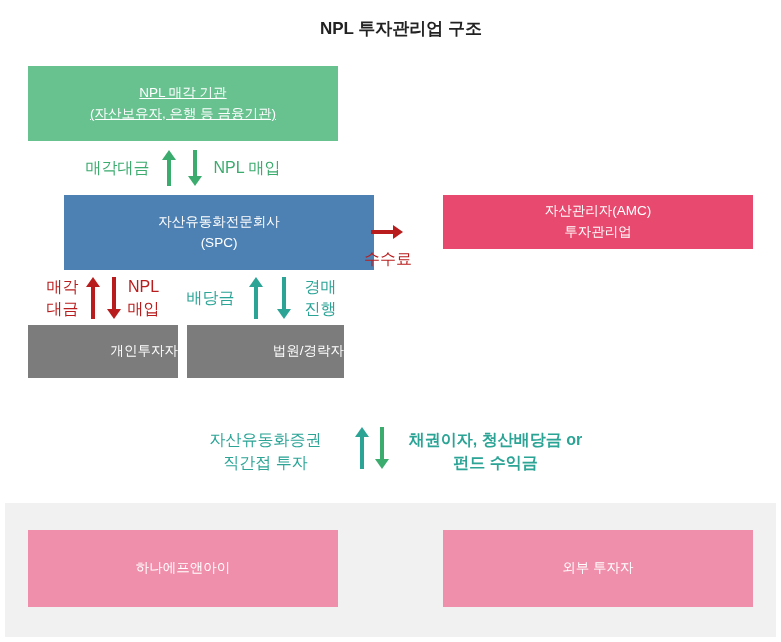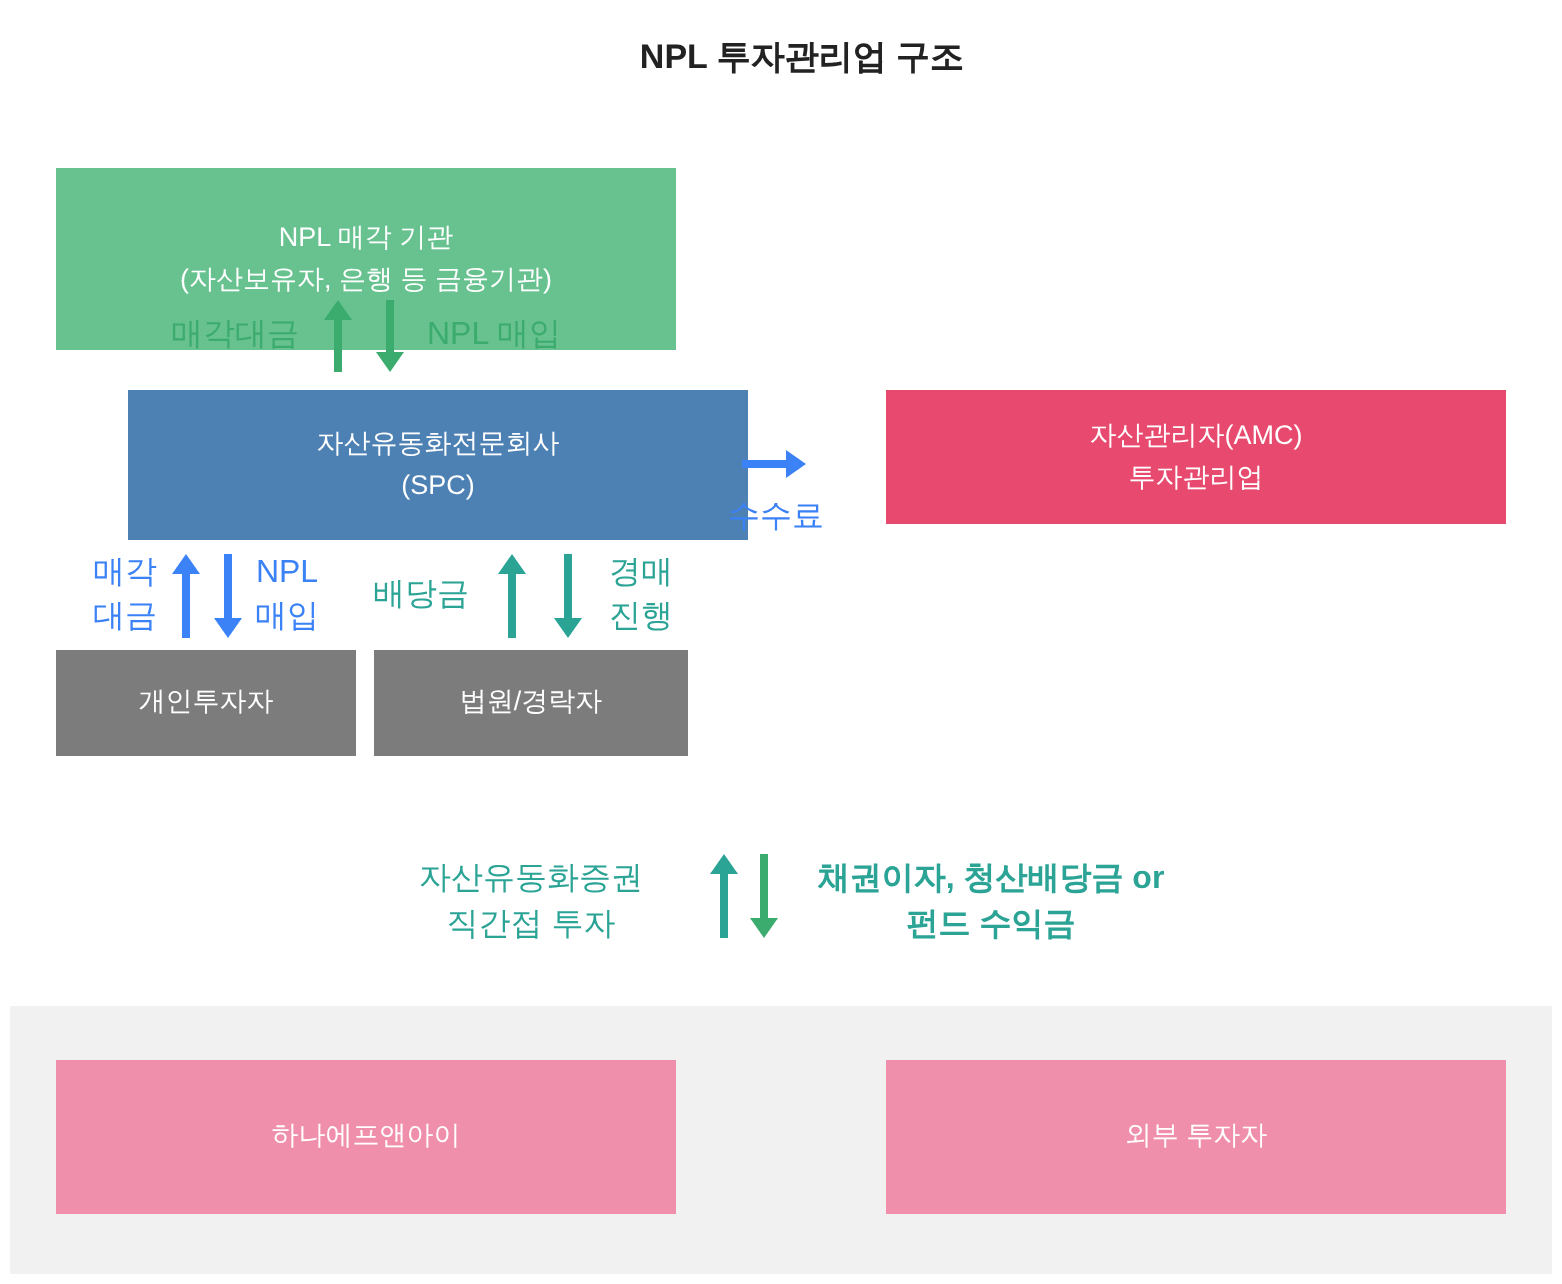--- a/index.html
+++ b/index.html
@@ -3,49 +3,49 @@
 <meta charset="utf-8">
 <style>
   html,body{margin:0;padding:0;background:#ffffff;}
   body{font-family:"Liberation Sans","DejaVu Sans",sans-serif;}
   .canvas{position:relative;width:781px;height:642px;background:#ffffff;overflow:hidden;padding-left:21px;}
   .title{position:absolute;top:17px;left:0;width:100%;text-align:center;font-size:17px;font-weight:bold;color:#222222;}
   .box{position:absolute;display:flex;flex-direction:column;align-items:center;justify-content:center;color:#ffffff;font-size:13.5px;line-height:1.55;text-align:center;}
   .green{background:#67c28f;}
   .blue{background:#4d80b3;margin-left:36px;}
   .red{background:#e8496e;}
-  .gray{background:#7c7c7c;}
+  .gray{background:#7c7c7c;align-items:flex-end;}
   .pink{background:#f08fab;}
   .panel{position:absolute;background:#f1f1f1;}
   .flow{position:absolute;display:flex;align-items:center;justify-content:center;}
   .lbl{font-size:16px;line-height:1.35;text-align:center;}
   .pre{white-space:pre-line;}
   .c-green{color:#3cab6e;}
-  .c-blue{color:#3b82f6;}
+  .c-blue{color:#b91c1c;}
   .c-teal{color:#2ba496;}
   .varrow{position:relative;display:inline-block;width:14px;height:36px;}
   .varrow .stem{position:absolute;left:5px;width:4px;background:currentColor;}
   .varrow .head{position:absolute;left:0;width:0;height:0;}
   .varrow.up .head{top:0;border-left:7px solid transparent;border-right:7px solid transparent;border-bottom:10px solid currentColor;}
   .varrow.up .stem{top:8px;bottom:0;}
   .varrow.down .head{bottom:0;border-left:7px solid transparent;border-right:7px solid transparent;border-top:10px solid currentColor;}
   .varrow.down .stem{top:0;bottom:8px;}
   .h42{height:42px;}
   .harrow{position:relative;display:inline-block;width:32px;height:14px;}
   .harrow .stem{position:absolute;top:5px;left:0;right:8px;height:4px;background:currentColor;}
   .harrow .head{position:absolute;right:0;top:0;width:0;height:0;border-top:7px solid transparent;border-bottom:7px solid transparent;border-left:10px solid currentColor;}
 </style>
 </head>
 <body>
 
 <div class="canvas">
 
   <div class="title">NPL 투자관리업 구조</div>
 
-  <div class="box green" style="left:28px;top:84px;width:310px;height:91px;">
+  <div class="box green" style="left:28px;top:66px;width:310px;height:75px;text-decoration:underline;">
     <div>NPL 매각 기관</div>
     <div>(자산보유자, 은행 등 금융기관)</div>
   </div>
 
   <div class="flow" style="left:28px;top:148px;width:310px;height:40px;gap:12px;">
     <span class="lbl c-green">매각대금</span>
     <span class="varrow up c-green">
         <span class="head"></span>
         <span class="stem"></span>
       </span>
@@ -60,21 +60,21 @@
     <div>자산유동화전문회사</div>
     <div>(SPC)</div>
   </div>
 
   <span class="harrow c-blue" style="position:absolute;left:371px;top:225px;">
       <span class="stem"></span>
       <span class="head"></span>
     </span>
   <div class="lbl c-blue" style="position:absolute;left:357px;top:248px;width:62px;">수수료</div>
 
-  <div class="box red" style="left:443px;top:195px;width:310px;height:67px;">
+  <div class="box red" style="left:443px;top:195px;width:310px;height:54px;">
     <div>자산관리자(AMC)</div>
     <div>투자관리업</div>
   </div>
 
   <div class="flow" style="left:28px;top:274px;width:150px;height:48px;gap:7px;">
     <span class="lbl pre c-blue">매각
 대금</span>
     <span class="varrow up h42 c-blue">
         <span class="head"></span>
         <span class="stem"></span>

